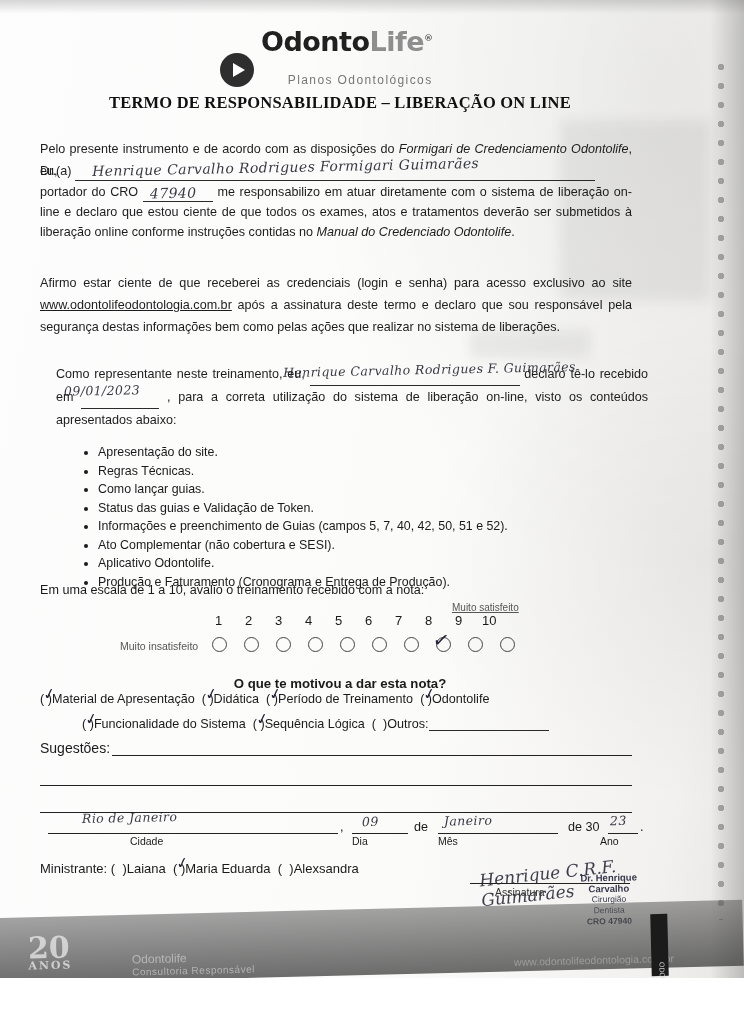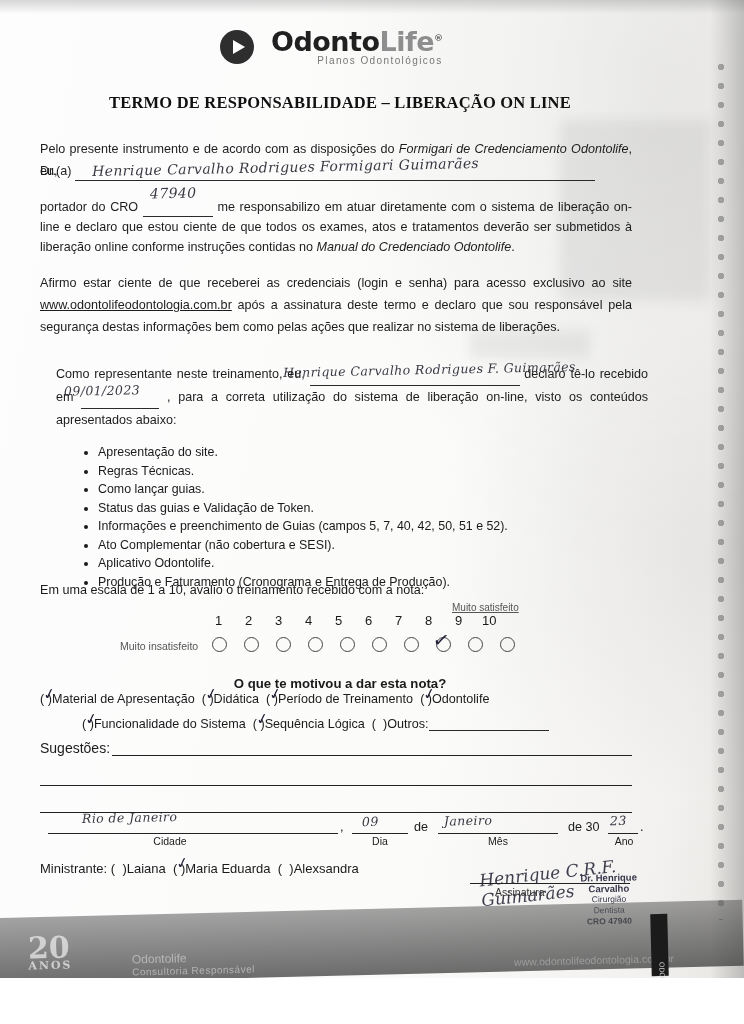--- a/index.html
+++ b/index.html
@@ -55,22 +55,22 @@
     top: 0;
     width: 600px;
   }
 
   
   .logo-wrap {
     position: absolute;
     left: 220px;
     top: 28px;
     display: flex;
-    align-items: center;
-    gap: 17px;
+    align-items: flex-end;
+    gap: 7px;
   }
   .logo-mark {
     width: 34px; height: 34px;
     border-radius: 50%;
     background: #2e2e2e;
     display: flex;
     align-items: center;
     justify-content: center;
   }
   .logo-mark .tri {
@@ -84,24 +84,24 @@
     font-family: "DejaVu Sans", sans-serif;
     font-size: 27px;
     font-weight: bold;
     letter-spacing: -0.5px;
     color: #202020;
     line-height: 1;
   }
   .logo-text .light { color: #8e8e8e; font-weight: bold; }
   .logo-reg { font-size: 9px; vertical-align: super; color: #555; }
   .logo-sub {
-    font-size: 10px;
+    font-size: 12px;
     letter-spacing: 1.4px;
     color: #777;
-    margin-top: 0;
+    margin-top: 18px;
     text-align: right;
   }
 
   
   .doc-title {
     position: absolute;
     top: 93px;
     left: 0;
     width: 600px;
     text-align: center;
@@ -255,21 +255,20 @@
   }
 
   
   .pd {
     position: absolute;
     font-size: 12.6px;
   }
   .cap {
     position: absolute;
     font-size: 10.5px;
-    text-align: center;
   }
 
   
   .min-row {
     position: absolute;
     left: 0; top: 861px;
     font-size: 13px;
   }
   .sig-cap {
     position: absolute;
@@ -401,21 +400,21 @@
     </div>
 
     <div class="p" style="top:161px; left:0; line-height:20px;">
       <span>Dr.(a)</span>
       <span class="wline" style="width:520px; height:19px;"></span>
     </div>
     <div style="position:absolute; left:52px; top:158px;">
       <span class="hand">Henrique Carvalho Rodrigues Formigari Guimarães</span>
     </div>
 
-    <div class="p" style="top:197px; left:0; line-height:20px;">
+    <div class="p" style="top:182px; left:0; line-height:20px;">
       <span>portador do CRO</span>
       <span class="wline" style="width:70px; height:17px;"></span>
       <span>me responsabilizo em atuar diretamente com o sistema de liberação on-line e declaro que estou ciente de que todos os exames, atos e tratamentos deverão ser submetidos à liberação online conforme instruções contidas no</span>
       <span class="it">Manual do Credenciado Odontolife</span><span>.</span>
     </div>
     <div style="position:absolute; left:110px; top:184px;">
       <span class="hand">47940</span>
     </div>
 
     <div class="p" style="top:272px; left:0;">

